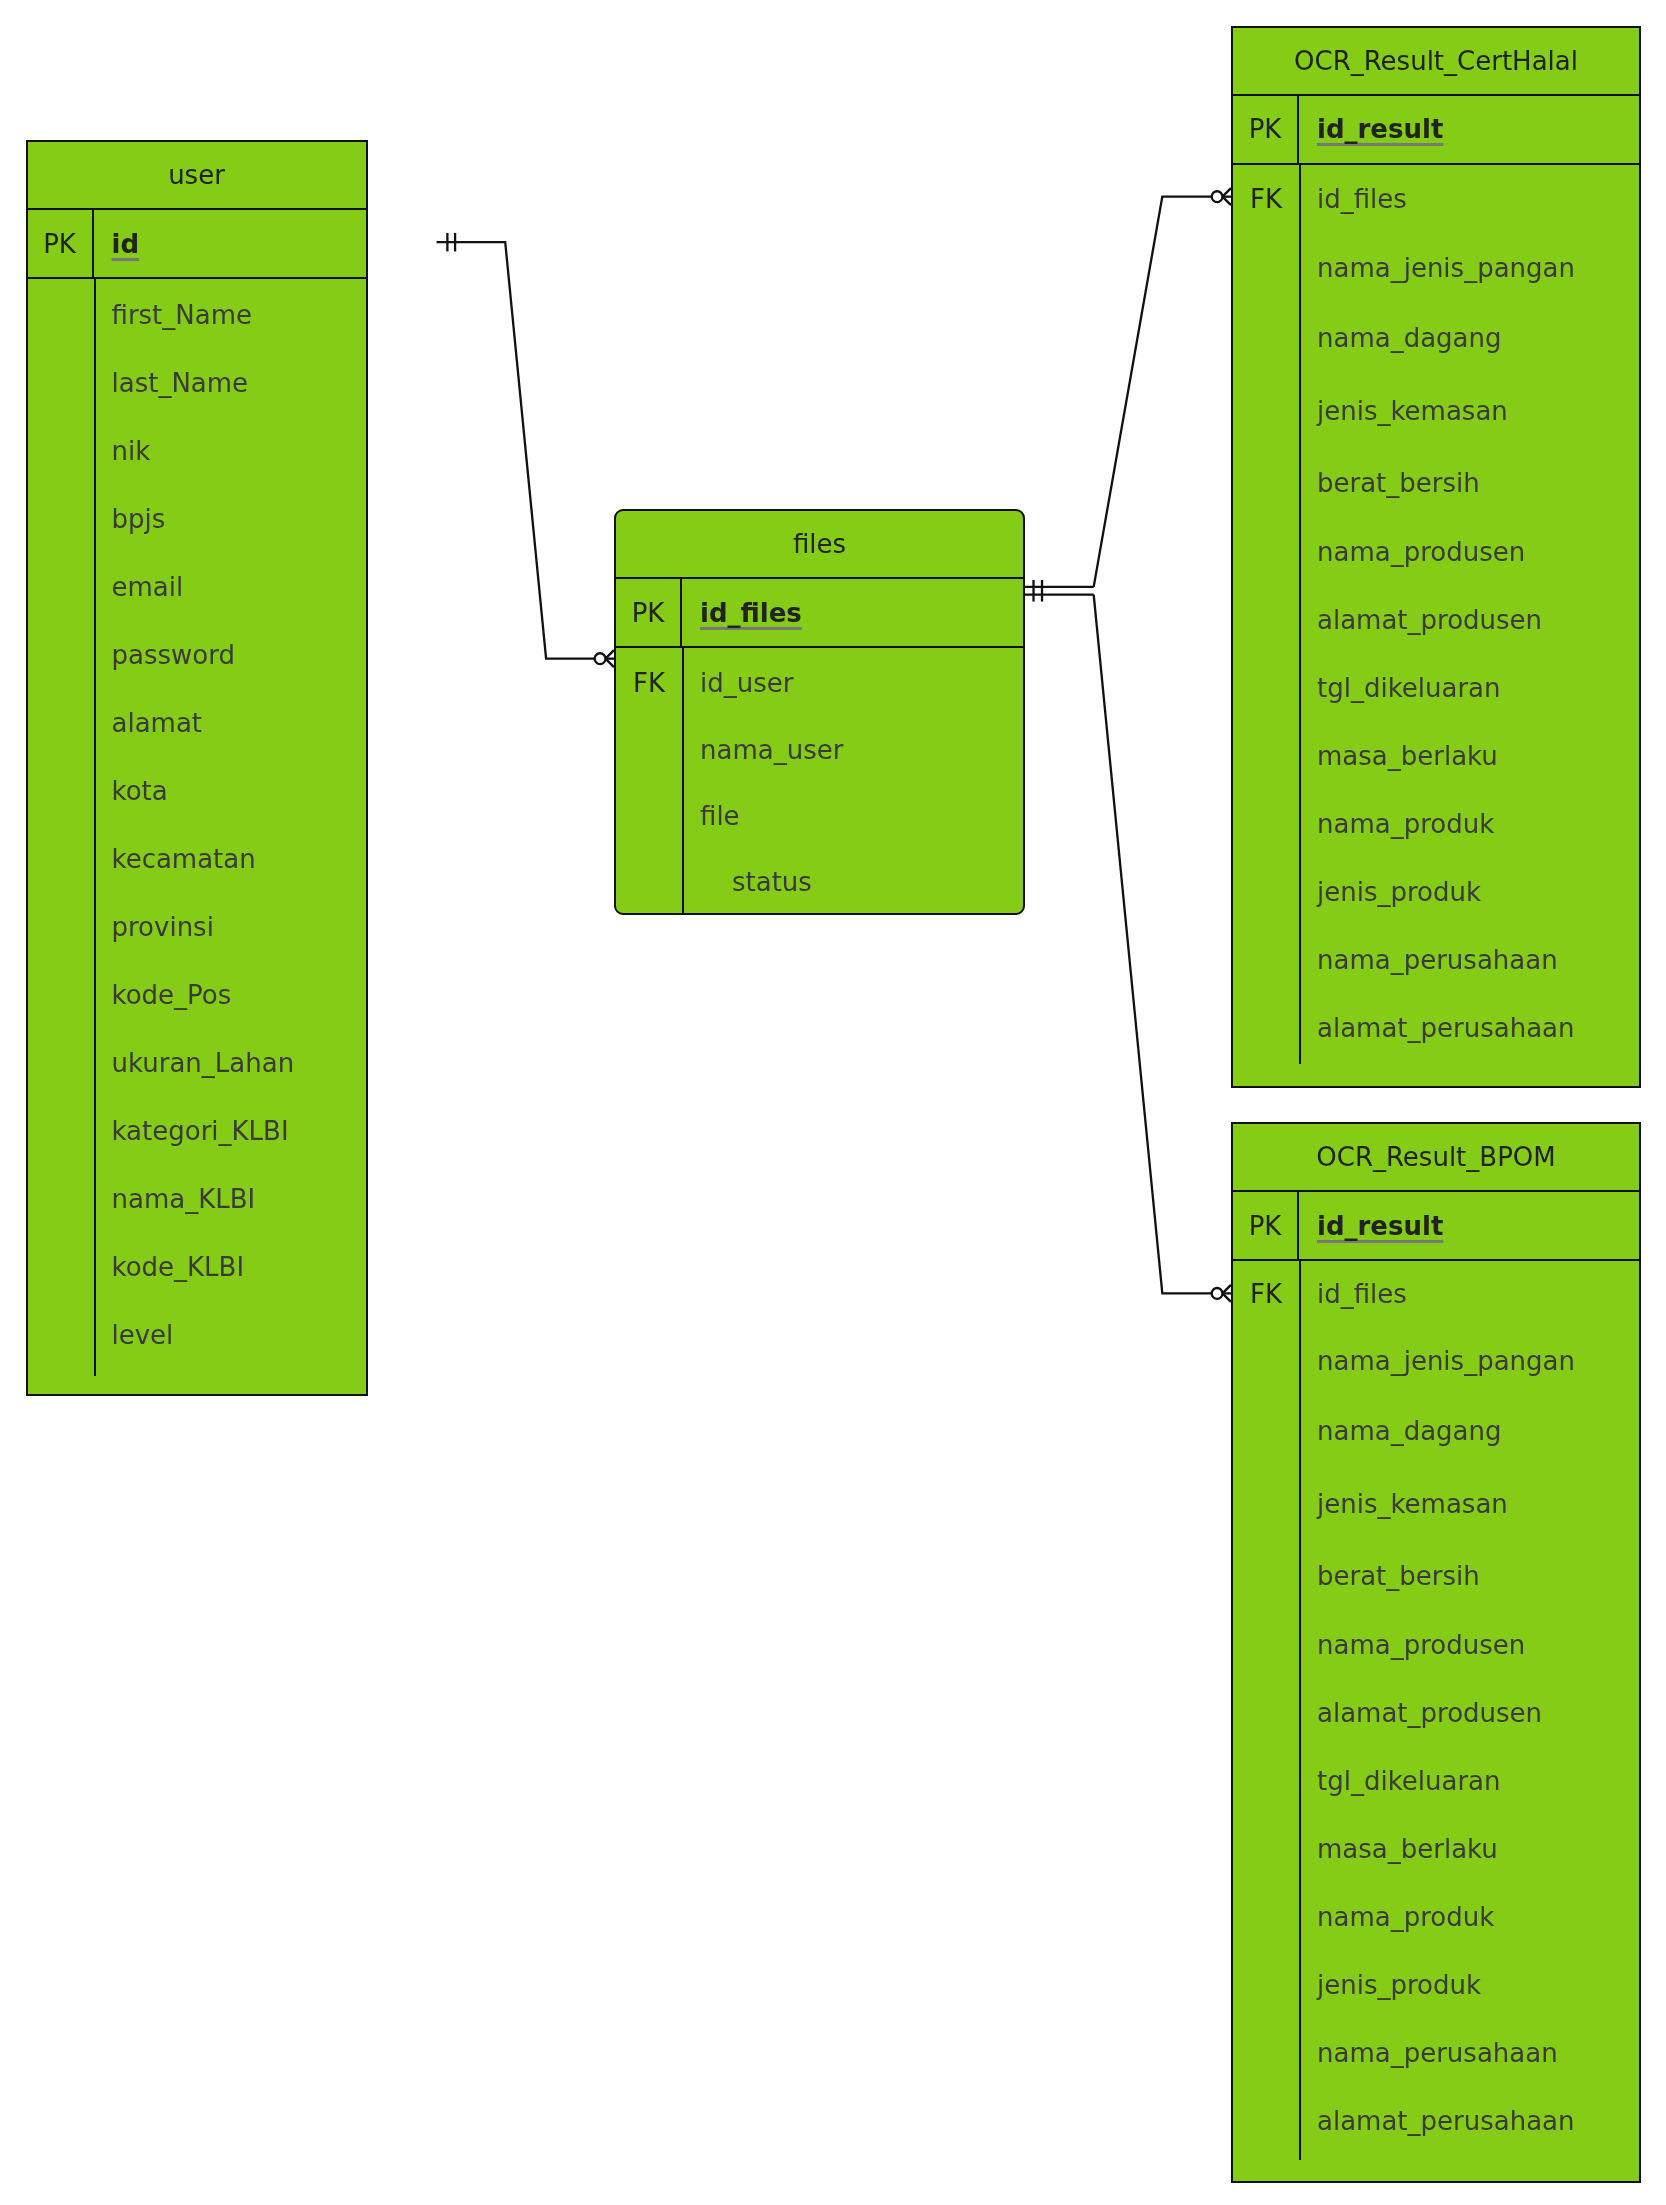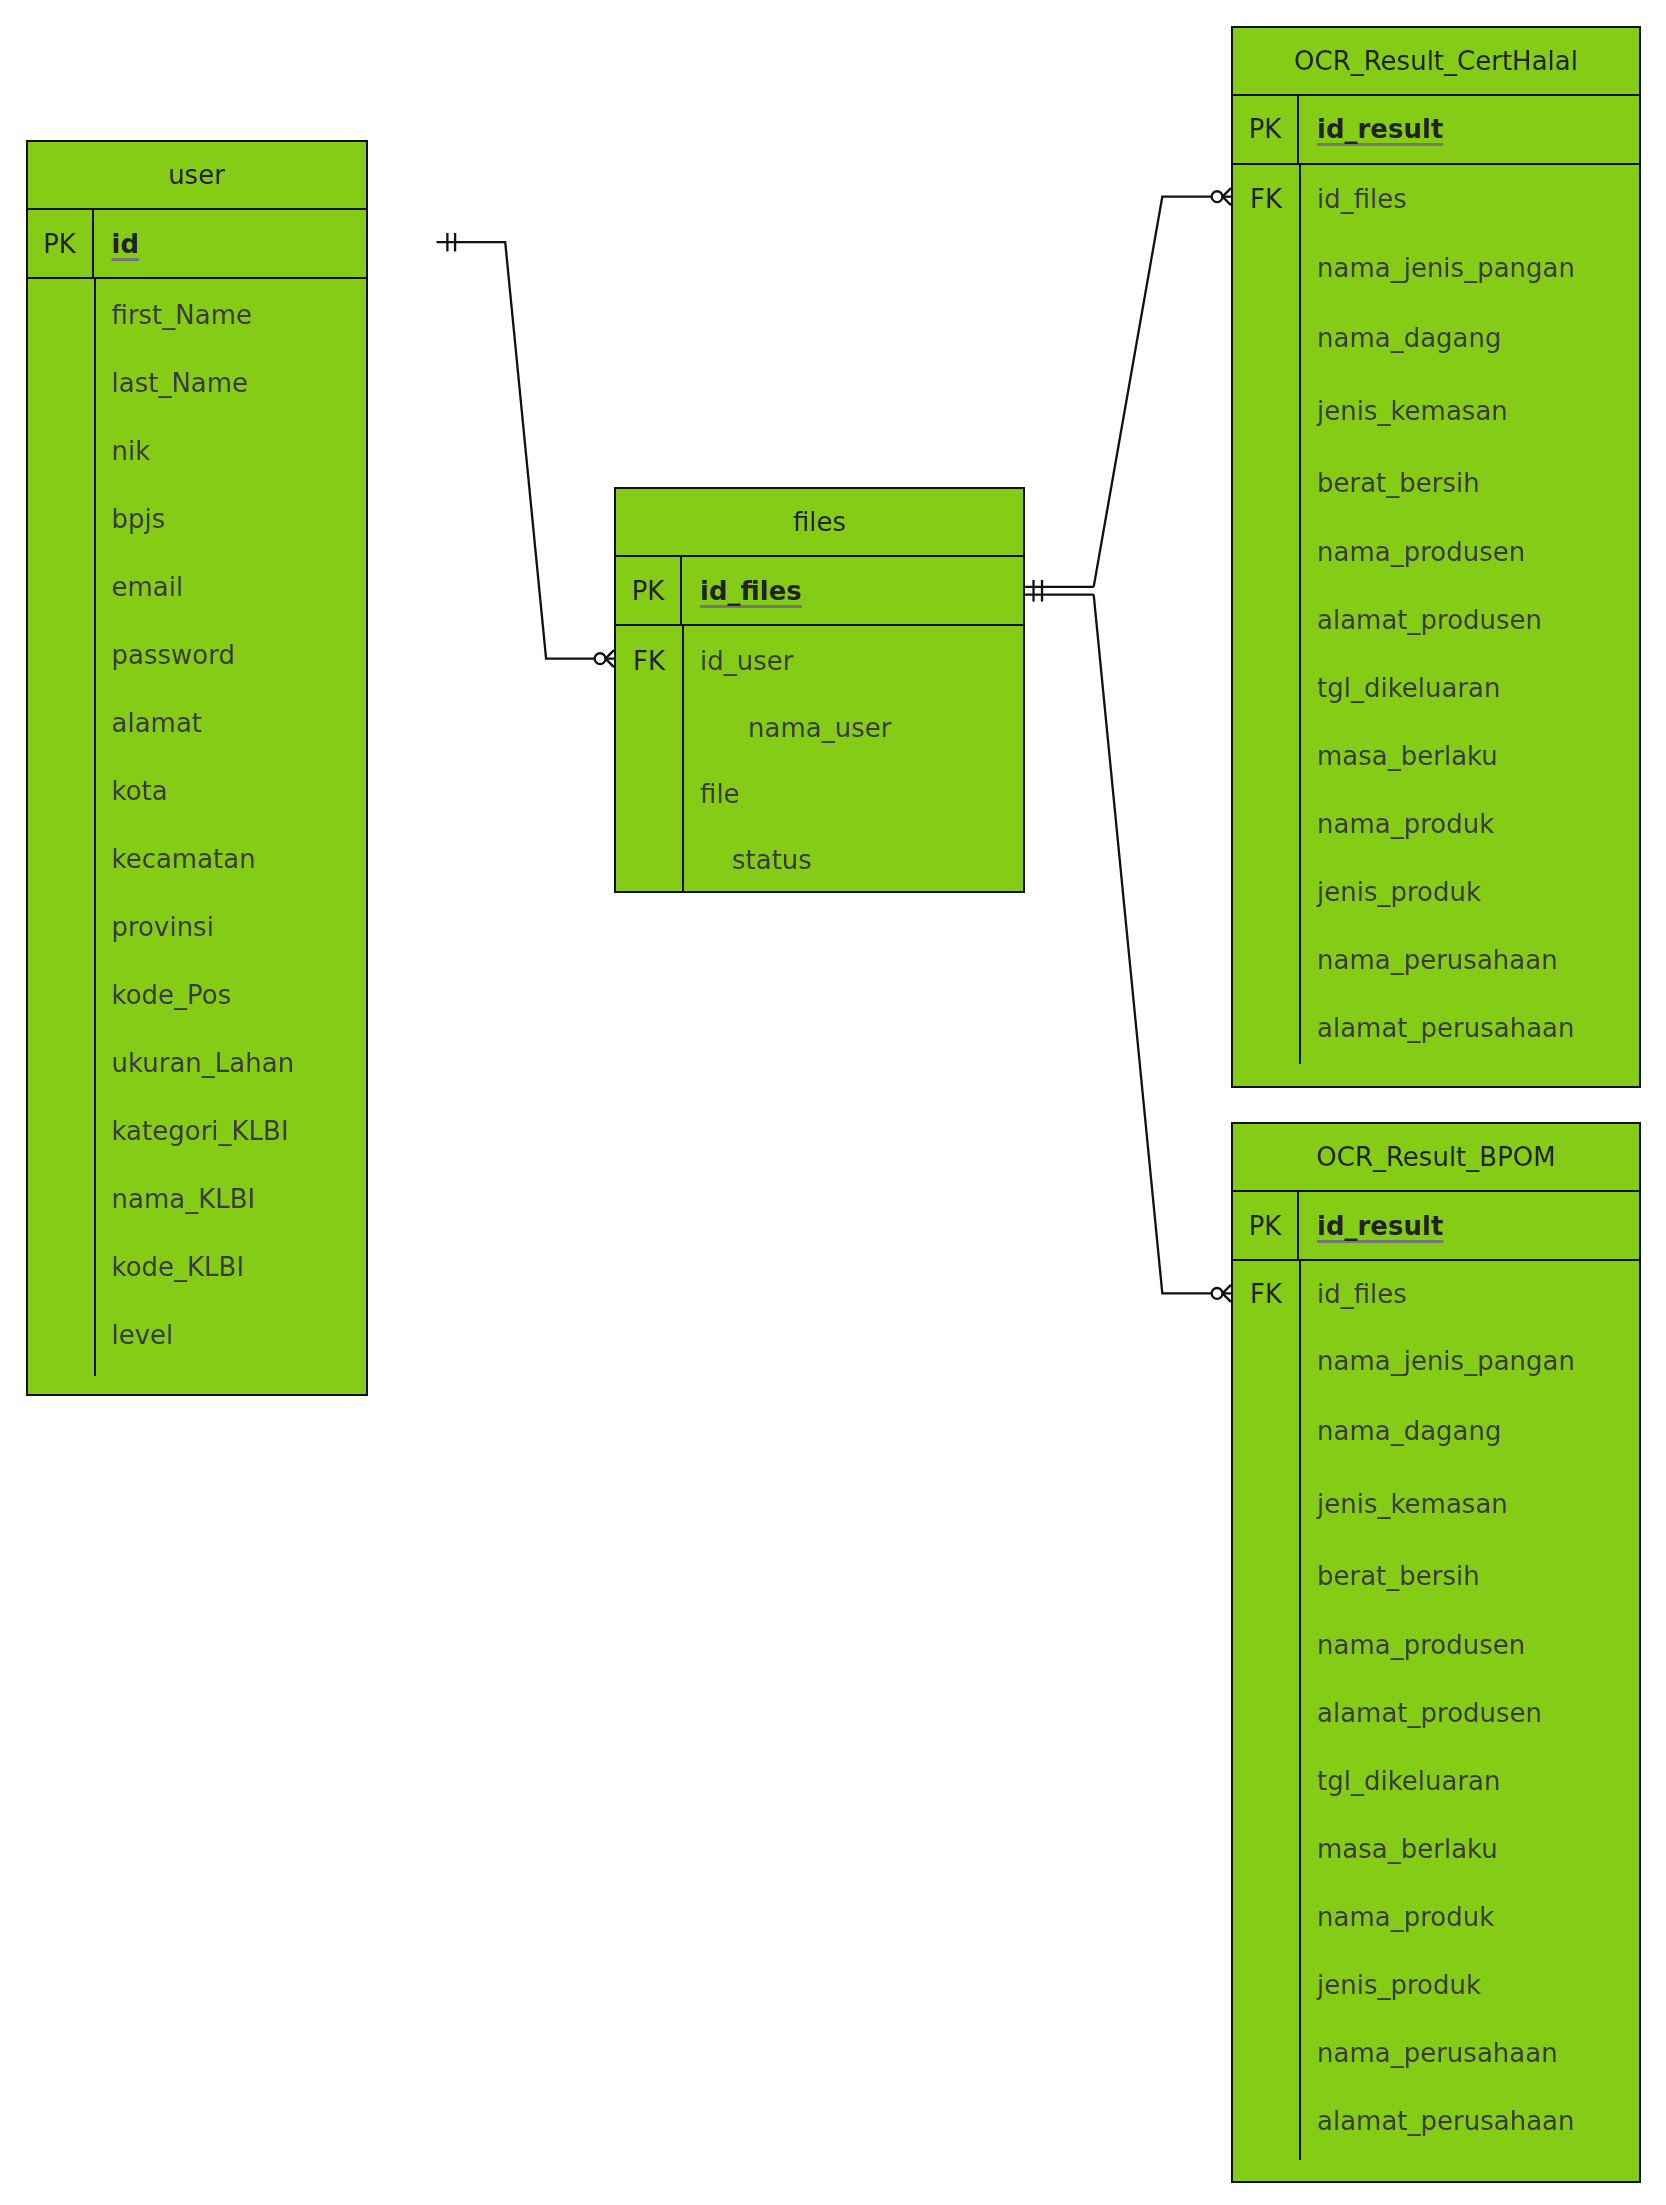--- a/index.html
+++ b/index.html
@@ -126,33 +126,33 @@
         <div class="keycell"></div>
         <div class="namecell">kode_KLBI</div>
       </div>
     <div class="row">
         <div class="keycell"></div>
         <div class="namecell">level</div>
       </div>
   </div>
 </div>
 
-<div class="entity" style="left:614px;top:487px;width:411px;height:406px;">
+<div class="entity" style="left:614px;top:509px;width:411px;height:406px;border-radius:9px;">
   <div class="title">files</div>
   <div class="pkrow">
     <div class="keycol">PK</div>
     <div class="namecol pk">id_files</div>
   </div>
   <div class="body">
     <div class="divider" style="height:265px;"></div>
     <div class="row" style="height:69px;">
         <div class="keycell">FK</div>
         <div class="namecell">id_user</div>
       </div>
-    <div class="row" style="height:66px;margin-left:48px;">
+    <div class="row" style="height:66px;">
         <div class="keycell"></div>
         <div class="namecell">nama_user</div>
       </div>
     <div class="row" style="height:66px;">
         <div class="keycell"></div>
         <div class="namecell">file</div>
       </div>
     <div class="row" style="height:66px;margin-left:32px;">
         <div class="keycell"></div>
         <div class="namecell">status</div>

